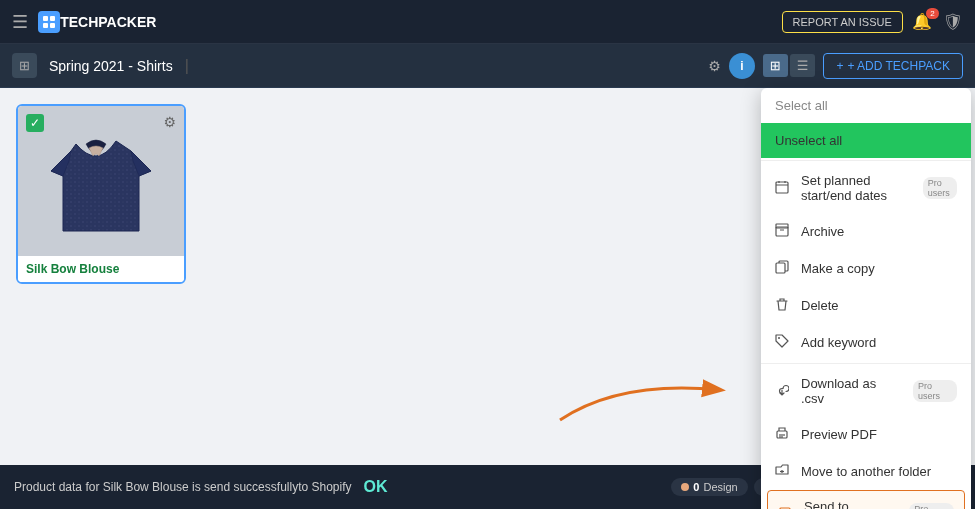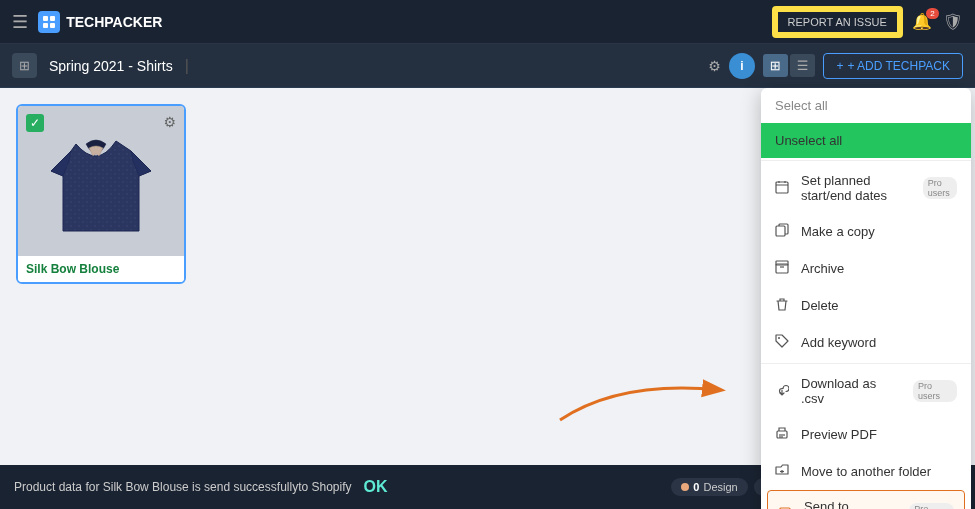--- a/index.html
+++ b/index.html
@@ -23,40 +23,39 @@
       border-bottom: 1px solid #2a3444;
     }
     .hamburger-icon {
       color: #aaa;
       font-size: 18px;
       cursor: pointer;
     }
     .brand {
       display: flex;
       align-items: center;
-      gap: 6px;
       color: #fff;
       font-weight: 700;
       font-size: 14px;
     }
     .brand-icon {
       width: 22px;
       height: 22px;
       background: #4a9eff;
       border-radius: 4px;
       display: flex;
       align-items: center;
       justify-content: center;
       color: white;
       font-size: 10px;
     }
     .nav-spacer { flex: 1; }
     .report-issue-btn {
       background: transparent;
-      border: 6px solid #fde047;
+      border: 1px solid #fde047;
       color: #ccc;
       padding: 4px 10px;
       border-radius: 4px;
       font-size: 11px;
       cursor: pointer;
       margin-left: 8px;
     }
     .nav-icon-btn {
       color: #aaa;
       font-size: 16px;
@@ -432,36 +431,36 @@
           <line x1="10" y1="1" x2="10" y2="3" stroke="#555" stroke-width="1.2"></line>
         </svg>
     </span>
     <span>Set planned start/end dates</span>
     <span class="pro-badge">Pro users</span>
   </div>
 
   <div class="menu-item">
     <span class="menu-icon">
       <svg width="14" height="14" viewBox="0 0 14 14" fill="none">
-          <rect x="4" y="1" width="9" height="10" rx="1" stroke="#555" stroke-width="1.2" fill="none"></rect>
-          <rect x="1" y="3" width="9" height="10" rx="1" stroke="#555" stroke-width="1.2" fill="white"></rect>
-        </svg>
-    </span>
-    <span>Make a copy</span>
-  </div>
-
-  <div class="menu-item">
-    <span class="menu-icon">
-      <svg width="14" height="14" viewBox="0 0 14 14" fill="none">
           <rect x="1" y="4" width="12" height="9" rx="1" stroke="#555" stroke-width="1.2" fill="none"></rect>
           <rect x="1" y="1" width="12" height="4" rx="0.5" stroke="#555" stroke-width="1.2" fill="none"></rect>
           <line x1="5" y1="7" x2="9" y2="7" stroke="#555" stroke-width="1.2"></line>
         </svg>
     </span>
     <span>Archive</span>
+  </div>
+
+  <div class="menu-item">
+    <span class="menu-icon">
+      <svg width="14" height="14" viewBox="0 0 14 14" fill="none">
+          <rect x="4" y="1" width="9" height="10" rx="1" stroke="#555" stroke-width="1.2" fill="none"></rect>
+          <rect x="1" y="3" width="9" height="10" rx="1" stroke="#555" stroke-width="1.2" fill="white"></rect>
+        </svg>
+    </span>
+    <span>Make a copy</span>
   </div>
 
   <div class="menu-item">
     <span class="menu-icon">
       <svg width="14" height="14" viewBox="0 0 14 14" fill="none">
           <path d="M2 4h10M5 4V2h4v2M3 4l1 9h6l1-9" stroke="#555" stroke-width="1.2" stroke-linecap="round" fill="none"></path>
         </svg>
     </span>
     <span>Delete</span>
   </div>

